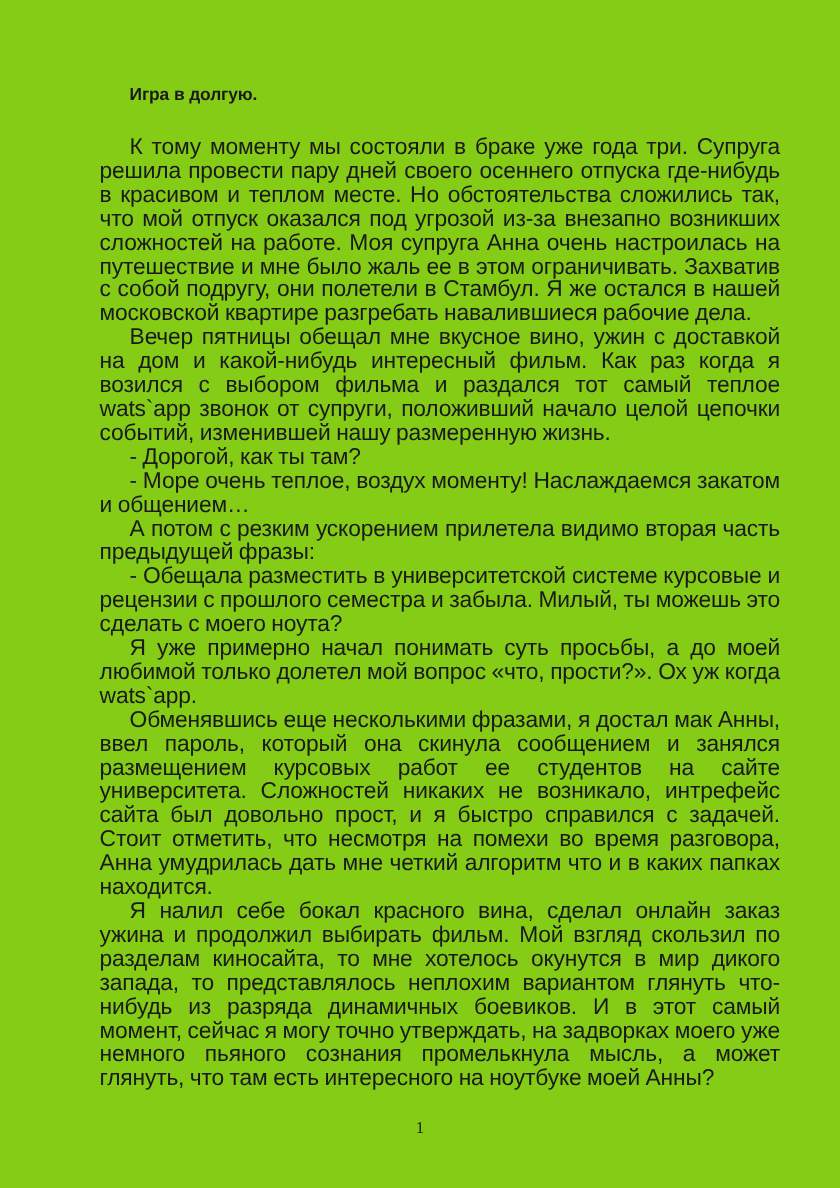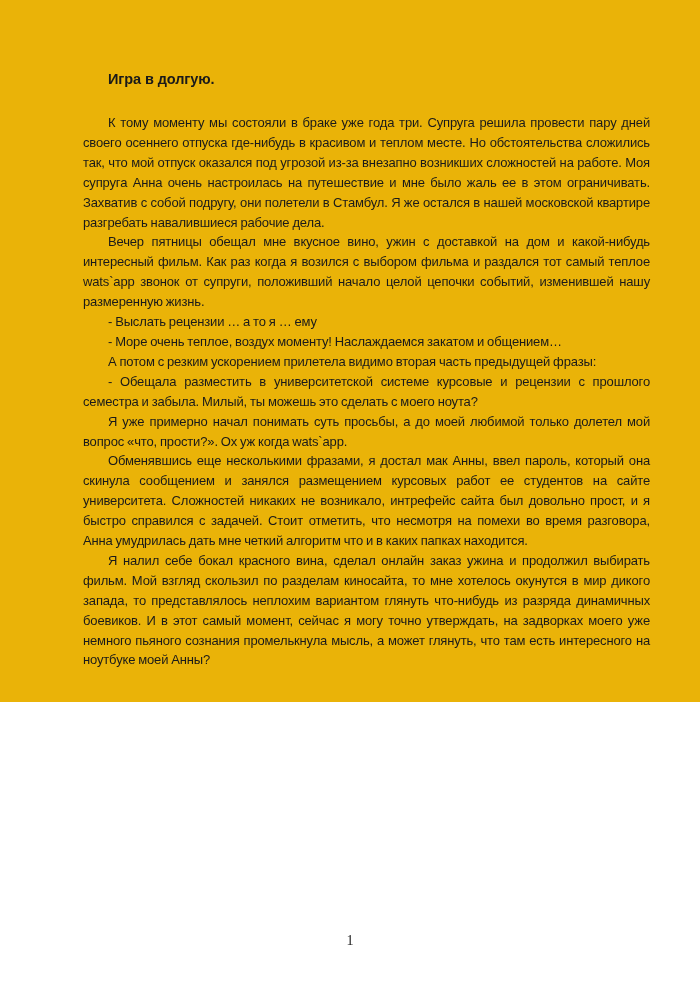--- a/index.html
+++ b/index.html
@@ -11,40 +11,40 @@
       width: 700px;
       height: 990px;
       position: relative;
       overflow: hidden;
       font-family: "Liberation Sans", "DejaVu Sans", sans-serif;
       color: #1a1a1a;
     }
     .page {
       position: absolute;
       left: 0; top: 0;
-      width: 700px; height: 702px;
-      background: #eab308;
+      width: 700px; height: 990px;
+      background: #84cc16;
     }
     .content {
       position: absolute;
       left: 83px;
       top: 69px;
       width: 567px;
     }
     .title {
       font-weight: bold;
       font-size: 14.5px;
       line-height: 20px;
       margin: 0 0 0 25px;
       height: 20px;
       letter-spacing: -0.1px;
     }
     .spacer { height: 24px; }
     .para {
-      font-size: 13px;
+      font-size: 19px;
       line-height: 19.9px;
       text-align: justify;
       text-indent: 25px;
       margin: 0;
       letter-spacing: -0.15px;
       word-spacing: -0.5px;
     }
     .page-number {
       position: absolute;
       top: 932px;
@@ -58,21 +58,21 @@
   </style>
 </head>
 <body>
 
 <div class="page">
   <div class="content">
     <div class="title">Игра в долгую.</div>
     <div class="spacer"></div>
     <p class="para">К тому моменту мы состояли в браке уже года три. Супруга решила провести пару дней своего осеннего отпуска где-нибудь в красивом и теплом месте. Но обстоятельства сложились так, что мой отпуск оказался под угрозой из-за внезапно возникших сложностей на работе. Моя супруга Анна очень настроилась на путешествие и мне было жаль ее в этом ограничивать. Захватив с собой подругу, они полетели в Стамбул. Я же остался в нашей московской квартире разгребать навалившиеся рабочие дела.</p>
     <p class="para">Вечер пятницы обещал мне вкусное вино, ужин с доставкой на дом и какой-нибудь интересный фильм. Как раз когда я возился с выбором фильма и раздался тот самый теплое wats`app звонок от супруги, положивший начало целой цепочки событий, изменившей нашу размеренную жизнь.</p>
-    <p class="para">- Выслать рецензии … а то я … ему</p>
+    <p class="para">- Дорогой, как ты там?</p>
     <p class="para">- Море очень теплое, воздух моменту! Наслаждаемся закатом и общением…</p>
     <p class="para">А потом с резким ускорением прилетела видимо вторая часть предыдущей фразы:</p>
     <p class="para">- Обещала разместить в университетской системе курсовые и рецензии с прошлого семестра и забыла. Милый, ты можешь это сделать с моего ноута?</p>
     <p class="para">Я уже примерно начал понимать суть просьбы, а до моей любимой только долетел мой вопрос «что, прости?». Ох уж когда wats`app.</p>
     <p class="para">Обменявшись еще несколькими фразами, я достал мак Анны, ввел пароль, который она скинула сообщением и занялся размещением курсовых работ ее студентов на сайте университета. Сложностей никаких не возникало, интрефейс сайта был довольно прост, и я быстро справился с задачей. Стоит отметить, что несмотря на помехи во время разговора, Анна умудрилась дать мне четкий алгоритм что и в каких папках находится.</p>
     <p class="para">Я налил себе бокал красного вина, сделал онлайн заказ ужина и продолжил выбирать фильм. Мой взгляд скользил по разделам киносайта, то мне хотелось окунутся в мир дикого запада, то представлялось неплохим вариантом глянуть что-нибудь из разряда динамичных боевиков. И в этот самый момент, сейчас я могу точно утверждать, на задворках моего уже немного пьяного сознания промелькнула мысль, а может глянуть, что там есть интересного на ноутбуке моей Анны?</p>
   </div>
   <div class="page-number">1</div>
 </div>
 

